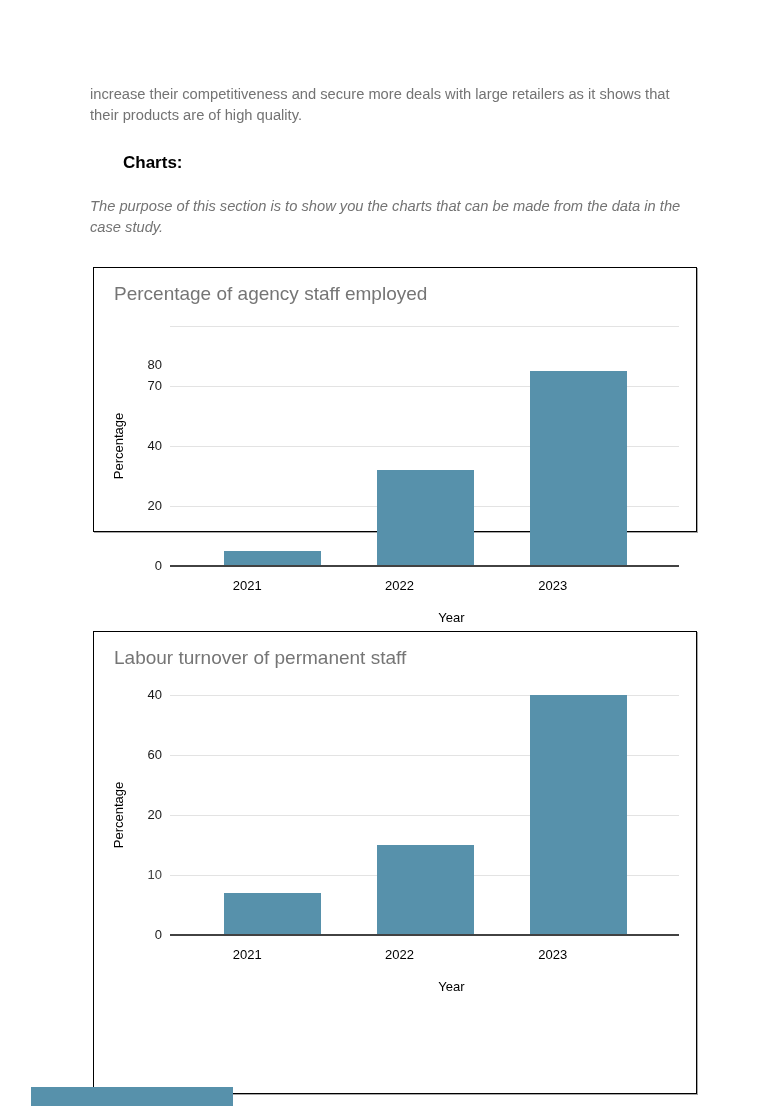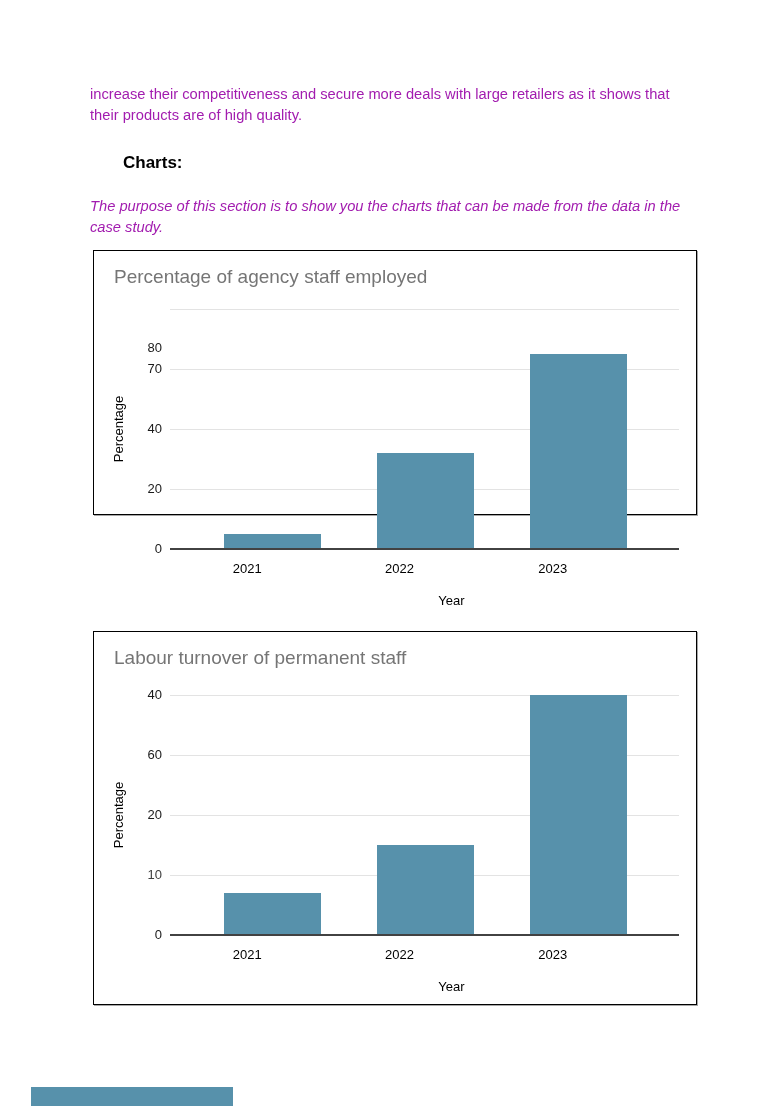--- a/index.html
+++ b/index.html
@@ -2,31 +2,31 @@
 <html><head>
 <meta charset="utf-8">
 <style>
   * { margin:0; padding:0; box-sizing:border-box; }
   html,body { width:775px; height:1106px; }
   body {
     position:relative; overflow:hidden; background:#ffffff;
     font-family:"Liberation Sans","DejaVu Sans",sans-serif; color:#000;
   }
   .content { position:absolute; left:90px; top:84px; width:600px; }
-  .body-text { font-size:14.7px; line-height:21px; color:#a21caf; }
+  .body-text { font-size:14.7px; line-height:21px; color:#737373; }
   .section-heading { font-size:17px; font-weight:bold; margin-top:27px;margin-left:33px; }
   .body-text + .section-heading { }
   .para2 { margin-top:23px;font-style:italic; }
 
   .chart-box {
     position:absolute; left:93px; width:604px; background:#fff;
     border:1px solid #000; box-shadow:1px 1px 0 rgba(60,60,60,0.45);
   }
-  #chart-0 { top:250px; height:265px; }
-  #chart-1 { top:631px; height:374px; }
+  #chart-0 { top:267px; height:265px; }
+  #chart-1 { top:631px; height:463px; }
   .chart-inner { position:relative; width:100%; height:100%; }
 
   .chart-title {
     position:absolute; left:20px; top:15px; font-size:19px; color:#757575;
     white-space:nowrap;
   }
   .gridline { position:absolute; height:1px; background:#e3e3e3; }
   .axis-line { position:absolute; height:2px; background:#424242; }
   .ytick-label {
     position:absolute; font-size:13px; color:#1a1a1a; text-align:right;

